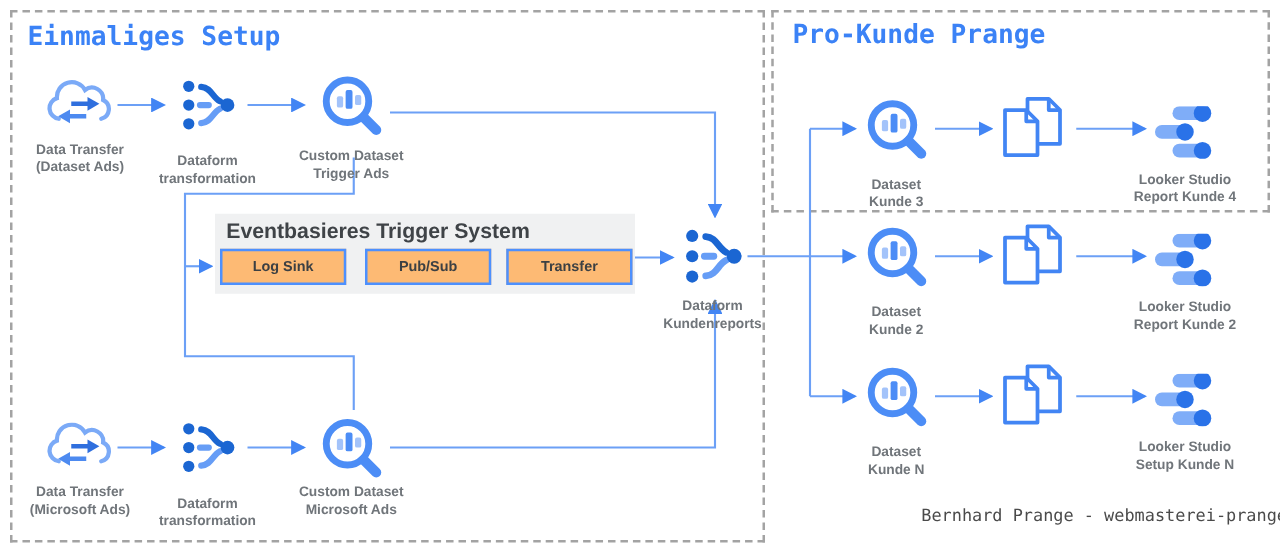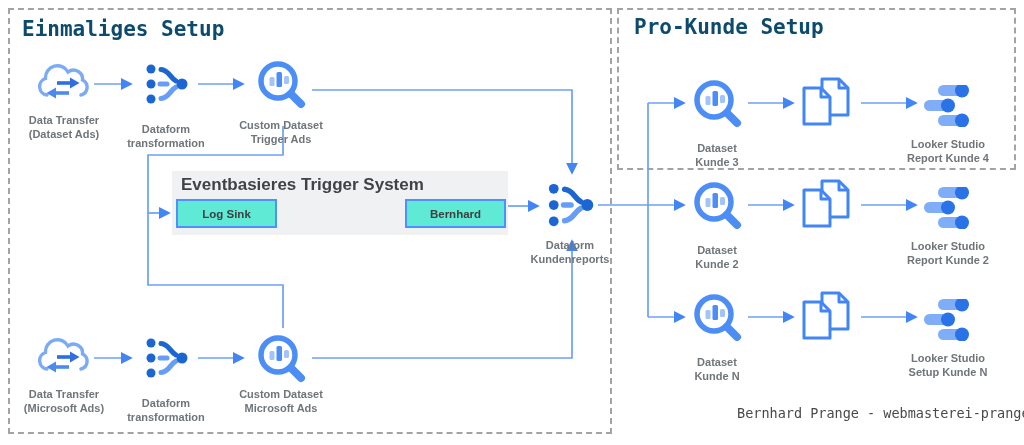--- a/index.html
+++ b/index.html
@@ -2,40 +2,40 @@
 <html><head>
 <meta charset="utf-8">
 <style>
   html,body{margin:0;padding:0;background:#ffffff;}
   .canvas{
     position:relative;width:1024px;height:445px;background:#fff;overflow:hidden;
     font-family:"Liberation Sans",sans-serif;
   }
   .dashed-box{position:absolute;border:2px dashed #a3a3a3;box-sizing:border-box;background:transparent;}
   .section-title{
-    position:absolute;color:#0c4a6e;font-family:"DejaVu Sans Mono",monospace;
+    position:absolute;color:#3b82f6;font-family:"DejaVu Sans Mono",monospace;
     font-weight:bold;font-size:21px;letter-spacing:0px;white-space:nowrap;z-index:4;
   }
   .connectors{position:absolute;left:0;top:0;z-index:1;}
   .icon{position:absolute;z-index:2;}
   .node-label{
     position:absolute;z-index:3;transform:translateX(-50%);text-align:center;
     color:#70757a;font-weight:bold;font-size:11px;line-height:1.28;white-space:nowrap;
   }
   .trigger-bg{
     position:absolute;left:172px;top:171px;width:336px;height:64px;
     background:#f0f1f2;z-index:1;
   }
   .trigger-title{
     position:absolute;left:181px;top:175px;z-index:3;color:#3f4347;
     font-size:17px;font-weight:bold;white-space:nowrap;
   }
   .trigger-step{
     position:absolute;top:199px;height:29px;box-sizing:border-box;z-index:2;
-    background:#5eead4;border:2px solid #4d90fe;display:flex;align-items:center;justify-content:center;
+    background:#fdba74;border:2px solid #4d90fe;display:flex;align-items:center;justify-content:center;
     color:#3c4043;font-size:11.5px;font-weight:bold;
   }
   .step-logsink{left:176px;width:101px;}
   .step-pubsub{left:292px;width:101px;}
   .step-eventarc{left:405px;width:101px;}
   .footer-credit{
     position:absolute;left:737px;top:405px;z-index:3;color:#4a4a4a;
     font-family:"DejaVu Sans Mono",monospace;font-size:13.5px;white-space:nowrap;
   }
 </style>
@@ -86,21 +86,21 @@
         <rect x="14" y="30" width="30" height="11" rx="5.5" fill="#7fadf8"></rect>
         <circle cx="38" cy="35.5" r="7" fill="#2a72e8"></circle>
       </symbol>
     </defs>
   </svg>
 
   <div class="dashed-box" style="left:8px;top:8px;width:604px;height:426px;"></div>
   <div class="dashed-box" style="left:617px;top:8px;width:399px;height:162px;"></div>
 
   <div class="section-title" style="left:22px;top:17px;">Einmaliges Setup</div>
-  <div class="section-title" style="left:634px;top:15px;">Pro-Kunde Setup</div>
+  <div class="section-title" style="left:634px;top:15px;">Pro-Kunde Prange</div>
 
   <svg class="connectors" width="1024" height="445">
     <g stroke="#6ca0f6" stroke-width="1.7" fill="none">
 
       <line x1="94" y1="84" x2="131" y2="84" marker-end="url(#arrow)"></line>
       <line x1="198" y1="84" x2="243" y2="84" marker-end="url(#arrow)"></line>
 
       <line x1="94" y1="358" x2="131" y2="358" marker-end="url(#arrow)"></line>
       <line x1="198" y1="358" x2="243" y2="358" marker-end="url(#arrow)"></line>
 
@@ -127,21 +127,22 @@
 
       <line x1="861" y1="103" x2="916" y2="103" marker-end="url(#arrow)"></line>
       <line x1="861" y1="205" x2="916" y2="205" marker-end="url(#arrow)"></line>
       <line x1="861" y1="317" x2="916" y2="317" marker-end="url(#arrow)"></line>
     </g>
   </svg>
 
   <div class="trigger-bg"></div>
   <div class="trigger-title">Eventbasieres Trigger System</div>
   <div class="trigger-step step-logsink">Log Sink</div>
-  <div class="trigger-step step-eventarc">Bernhard</div>
+  <div class="trigger-step step-pubsub">Pub/Sub</div>
+  <div class="trigger-step step-eventarc">Transfer</div>
 
   <svg class="icon" style="left:36px;top:64px;" width="56" height="42">
       <use href="#sym-cloud-transfer"></use>
     </svg>
   <svg class="icon" style="left:142px;top:60px;" width="48" height="48">
       <use href="#sym-dataform"></use>
     </svg>
   <svg class="icon" style="left:253px;top:56px;" width="56" height="56">
       <use href="#sym-bigquery"></use>
     </svg>

